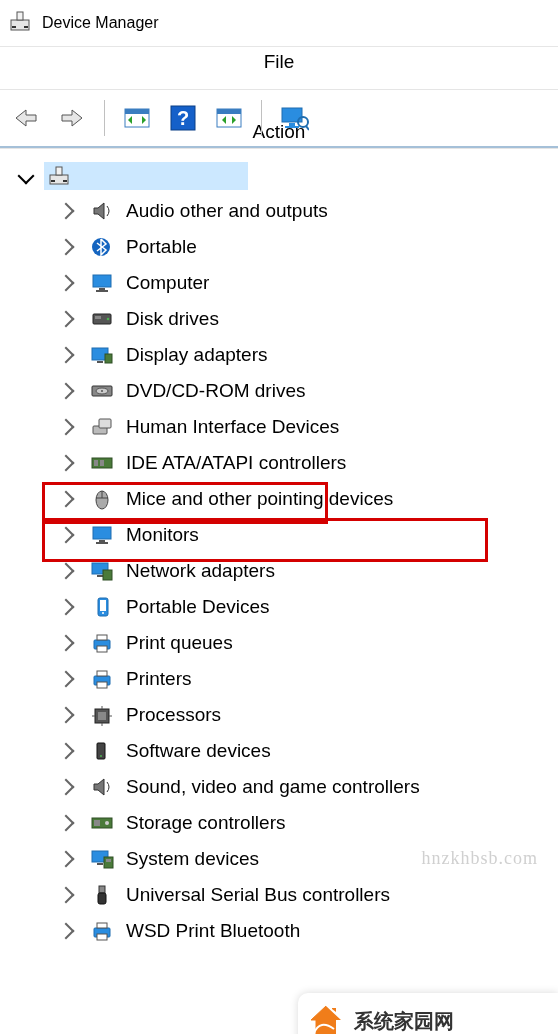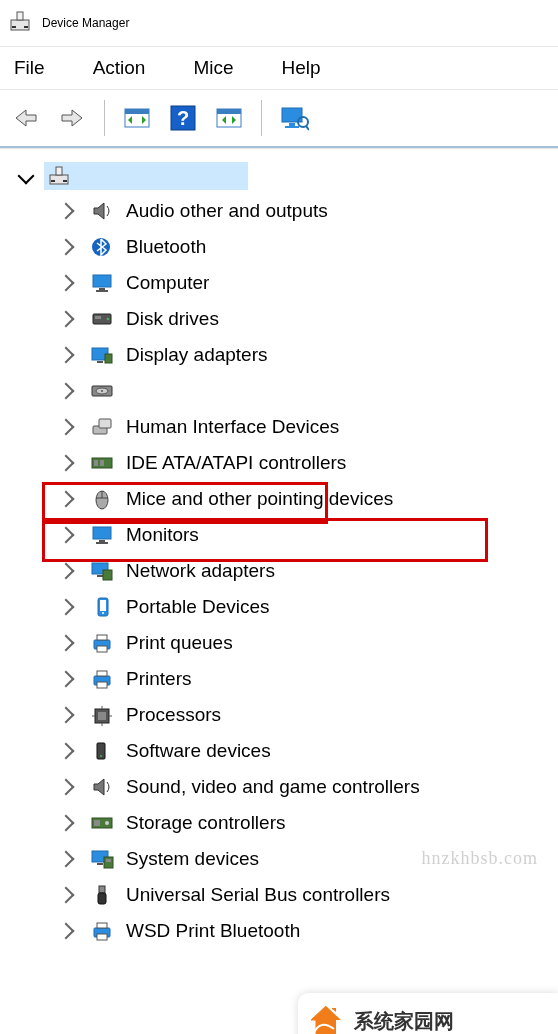--- a/index.html
+++ b/index.html
@@ -16,31 +16,32 @@
   .titlebar {
     height: 46px;
     background: #ffffff;
     display: flex;
     align-items: center;
     padding: 0 8px;
     gap: 10px;
     border-bottom: 1px solid #e6e6e6;
   }
   .titlebar .title {
-    font-size: 12px;
+    font-size: 16px;
     color: #000;
   }
   .menubar {
     height: 42px;
     display: flex;
     align-items: center;
     padding: 0 10px;
     gap: 40px;
     font-size: 19px;
     border-bottom: 1px solid #e5e5e5;
+    flex-direction: column;
   }
   .menubar .menu-item {
     padding: 4px 4px;
     cursor: default;
   }
   .toolbar {
     height: 56px;
     display: flex;
     align-items: center;
     padding: 0 6px;
@@ -255,21 +256,21 @@
         <div class="cat-label">Audio other and outputs</div>
       </div>
       <div class="category-row">
         <div class="expander"></div>
         <div class="cat-icon">
           <svg width="24" height="22" viewBox="0 0 24 22">
             <circle cx="11" cy="11" r="9" fill="#1565c0"></circle>
             <path d="M11 3 L11 19 L16 14 L7 7 M11 3 L16 8 L7 15" fill="none" stroke="#fff" stroke-width="1.5"></path>
           </svg>
         </div>
-        <div class="cat-label">Bluetooth</div>
+        <div class="cat-label">Portable</div>
       </div>
       <div class="category-row">
         <div class="expander"></div>
         <div class="cat-icon">
           <svg width="24" height="22" viewBox="0 0 24 22">
             <rect x="3" y="3" width="18" height="12" fill="#2a8de0" stroke="#1e6db0"></rect>
             <rect x="9" y="16" width="6" height="2" fill="#555"></rect>
             <rect x="6" y="18" width="12" height="2" fill="#555"></rect>
           </svg>
         </div>
@@ -299,20 +300,21 @@
       </div>
       <div class="category-row">
         <div class="expander"></div>
         <div class="cat-icon">
           <svg width="24" height="22" viewBox="0 0 24 22">
             <rect x="2" y="6" width="20" height="10" rx="1" fill="#888" stroke="#333"></rect>
             <ellipse cx="12" cy="11" rx="6" ry="3" fill="#ccc" stroke="#555"></ellipse>
             <circle cx="12" cy="11" r="1" fill="#555"></circle>
           </svg>
         </div>
+        <div class="cat-label">DVD/CD-ROM drives</div>
       </div>
       <div class="category-row">
         <div class="expander"></div>
         <div class="cat-icon">
           <svg width="24" height="22" viewBox="0 0 24 22">
             <rect x="3" y="10" width="14" height="8" rx="1" fill="#bbb" stroke="#555"></rect>
             <rect x="9" y="3" width="12" height="9" rx="1" fill="#ddd" stroke="#555"></rect>
           </svg>
         </div>
         <div class="cat-label">Human Interface Devices</div>

